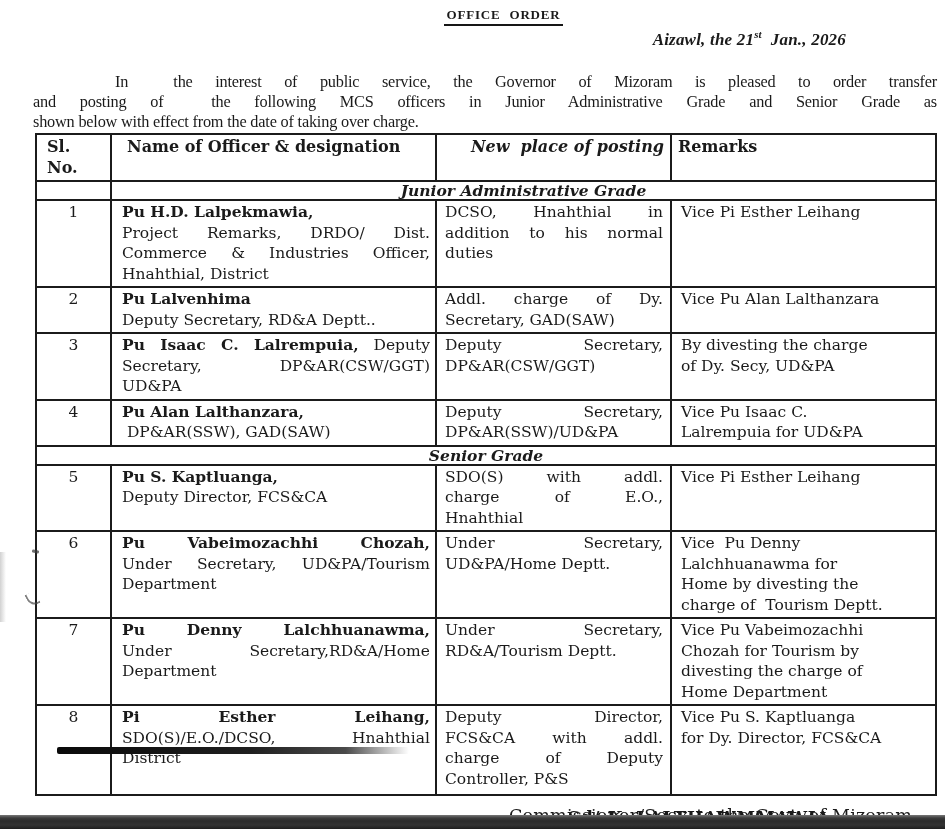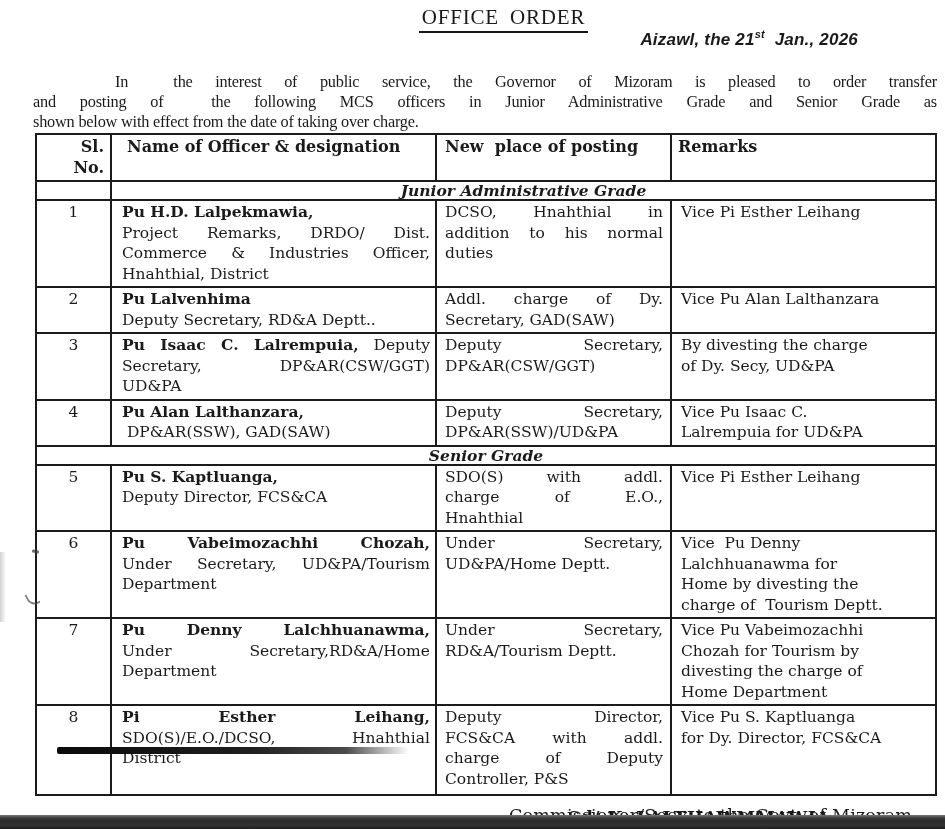--- a/index.html
+++ b/index.html
@@ -6,44 +6,44 @@
   body{
     width:945px;height:829px;position:relative;overflow:hidden;
     background:#ffffff;color:#1a1a1a;
     font-family:"DejaVu Serif", serif;
   }
   .page{position:absolute;inset:0;}
 
   
   .title-wrap{position:absolute;top:5px;left:62px;right:0;text-align:center;
     font-family:"Liberation Serif", serif;}
-  .title{display:inline-block;font-weight:normal;font-size:21px;letter-spacing:.8px;
+  .title{display:inline-block;font-weight:bold;font-size:13px;letter-spacing:.8px;
     word-spacing:5px;border-bottom:2.5px solid #161616;padding:0 3px 1px;}
-  .dateline{position:absolute;top:30px;right:87px;
-    font-family:Liberation Sans, sans-serif;font-style:italic;font-weight:bold;
+  .dateline{position:absolute;top:30px;right:99px;
+    font-family:Liberation Serif, serif;font-style:italic;font-weight:bold;
     font-size:17px;letter-spacing:.2px;white-space:pre;}
   .dateline sup{font-size:11px;line-height:0;}
 
   
   .intro{position:absolute;top:72px;left:33px;width:904px;
     font-family:"Liberation Serif", serif;font-size:16.3px;line-height:19.8px;
     letter-spacing:-.2px;}
   .intro .tline{white-space:pre-wrap;}
   .indent{padding-left:82px;}
   .jl{text-align:justify;text-align-last:justify;}
 
   
   table.order{position:absolute;top:133px;left:35px;width:900px;
     border-collapse:collapse;table-layout:fixed;
     font-size:15.5px;line-height:20.5px;}
   .order th,.order td{border:2px solid #1b1b1b;vertical-align:top;padding:1px 6px 2px;}
   .order th{font-size:16px;padding-top:2px;font-weight:bold;}
-  .hdr-0{white-space:pre-line;text-align:right;padding-left:10px !important;}
+  .hdr-0{white-space:pre-line;text-align:left;padding-left:10px !important;}
   .hdr-1{text-align:left;padding-left:15px !important;}
-  .hdr-2{text-align:left;padding-left:8px !important;white-space:pre-wrap;}
+  .hdr-2{text-align:right;padding-left:8px !important;white-space:pre-wrap;font-style:italic;}
   .hdr-3{text-align:left;margin-left:27px;}
   td.sl{text-align:center;}
   td.name{padding-left:10px !important;padding-right:5px !important;}
   td.post{padding-left:8px !important;padding-right:7px !important;}
   td.rem{padding-left:9px !important;}
   td.sect{text-align:center;font-weight:bold;padding:0;line-height:17px;font-size:15.5px;font-style:italic;}
   .tline{white-space:pre-wrap;}
   .b{font-weight:bold;}
 
   

